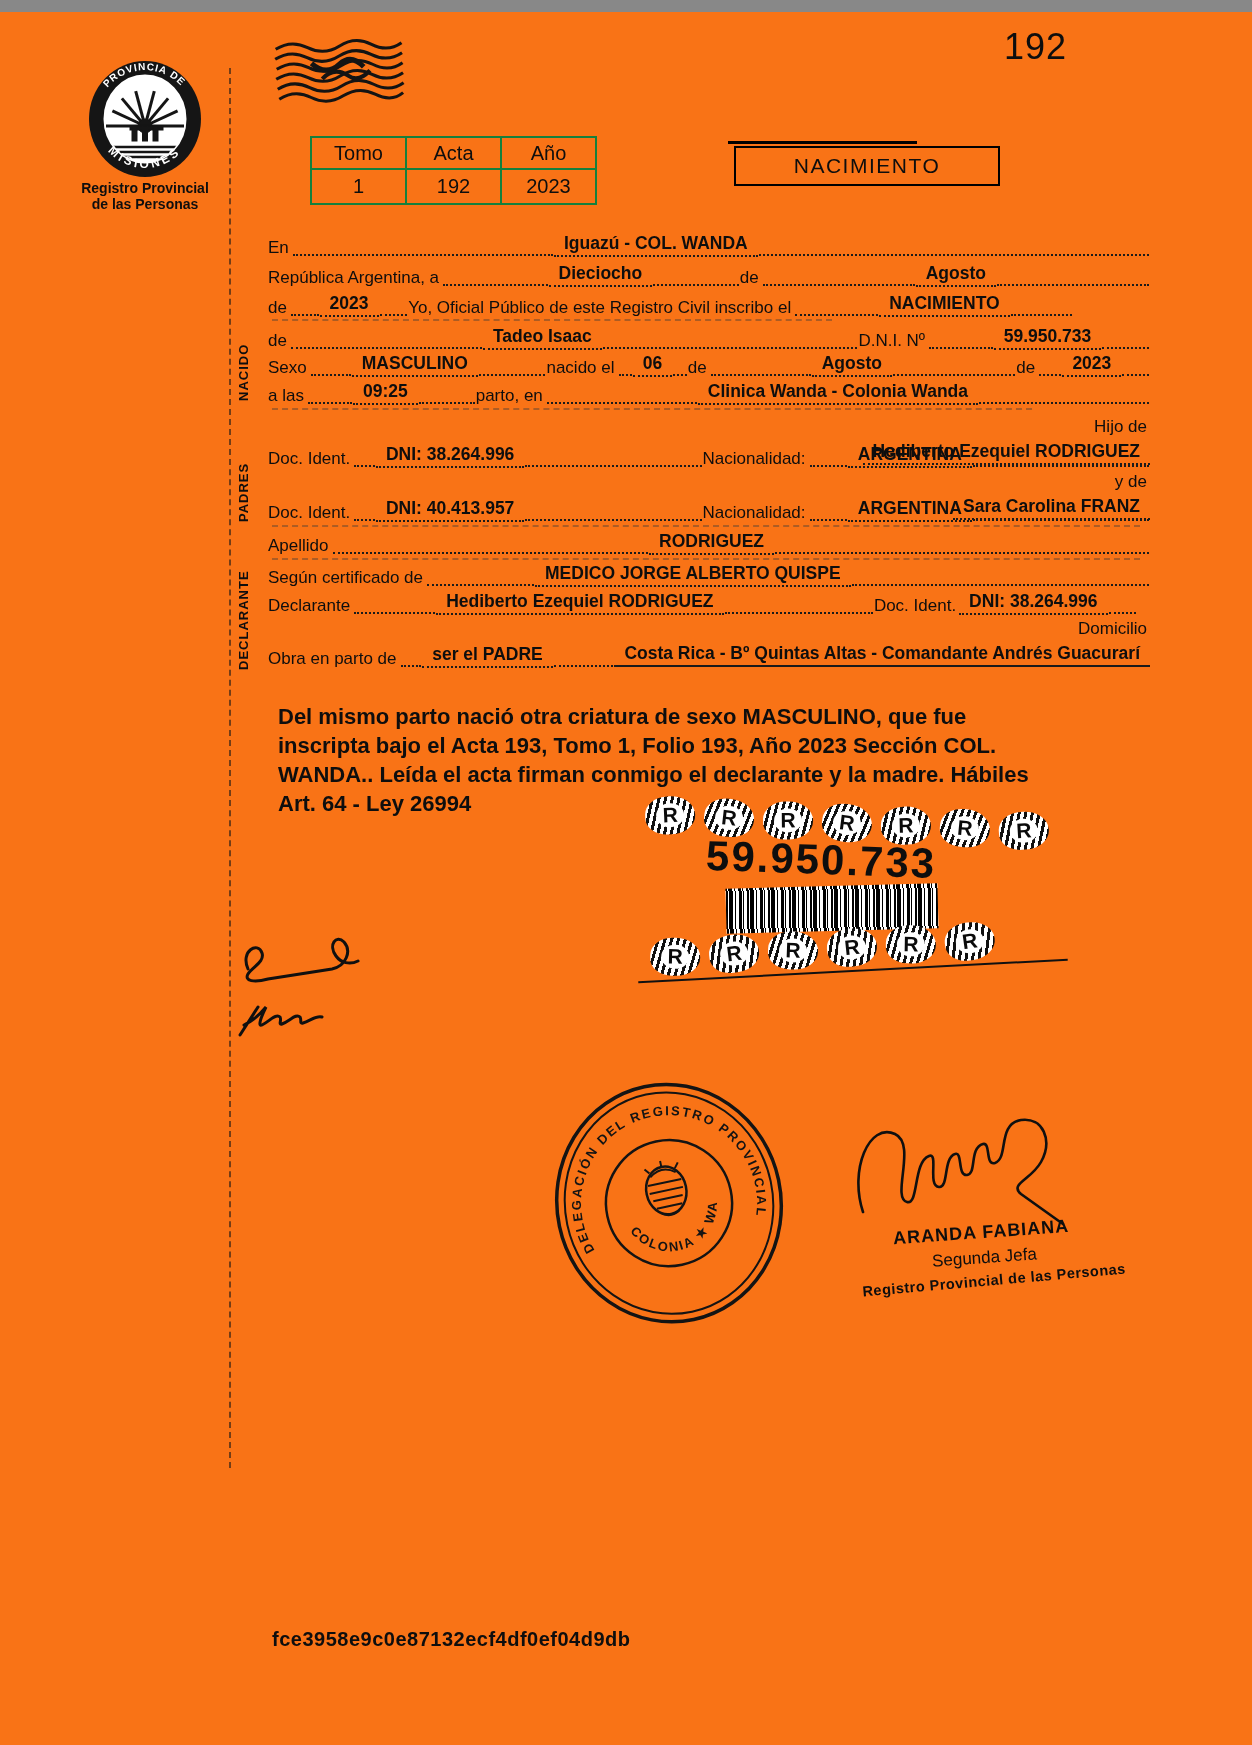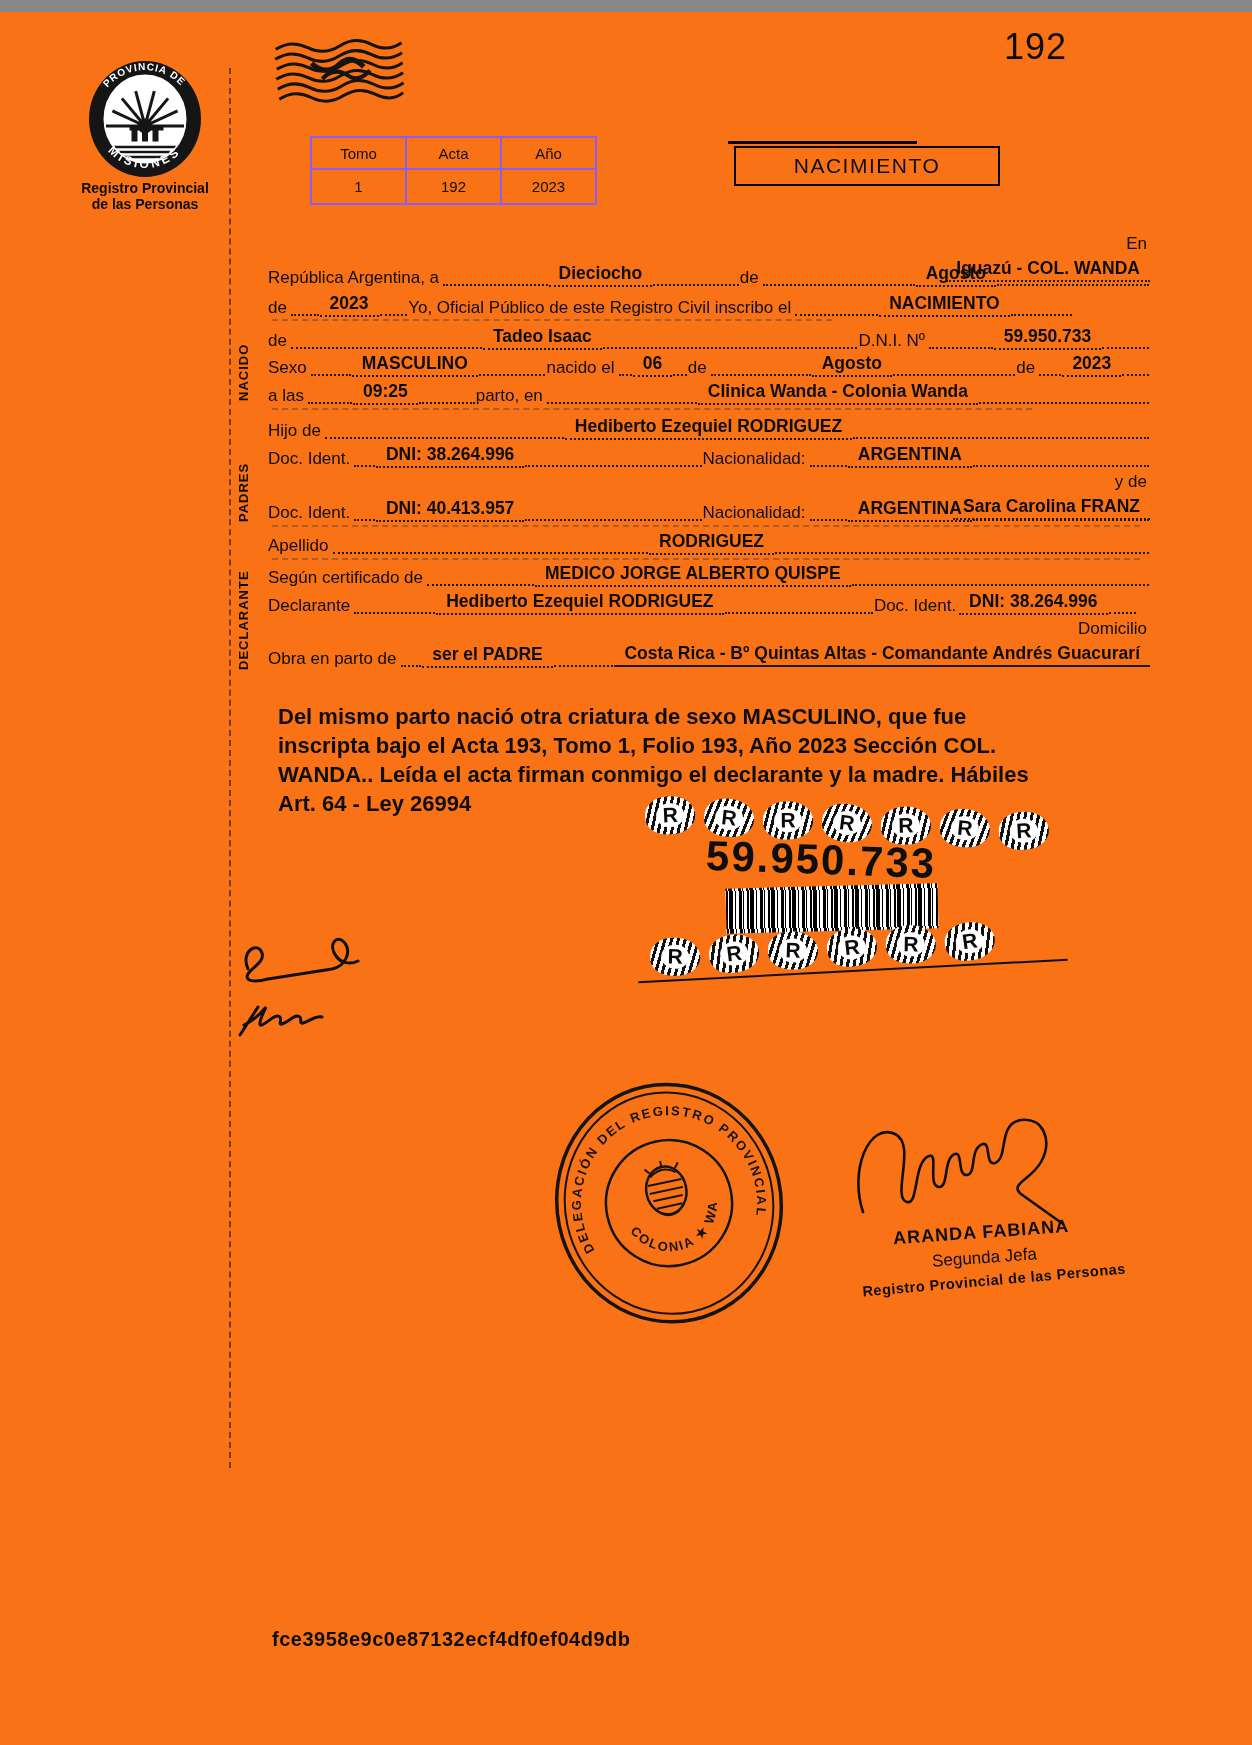--- a/index.html
+++ b/index.html
@@ -11,21 +11,21 @@
   .pagenum{left:1004px;top:14px;font-size:36px;letter-spacing:1px;}
   .doc-title{left:478px;top:66px;font-family:"Liberation Mono",monospace;font-weight:bold;
              font-size:25px;letter-spacing:3px;white-space:nowrap;}
   .emblem{left:86px;top:48px;}
   .emblem-caption{left:56px;top:168px;width:178px;text-align:center;font-size:14px;
                   font-weight:600;line-height:1.15;}
   .inkstamp{left:272px;top:22px;transform:rotate(-3deg);}
 
   
   .rtable{left:310px;top:124px;border:2.5px solid #000;border-collapse:collapse;}
-  .rtable td{border:2px solid #8b5cf6;text-align:center;font-size:15px;padding:0;}
+  .rtable td{border:2px solid #15803d;text-align:center;font-size:20px;padding:0;}
   .rtable tr:nth-child(1) td{height:30px;width:93px;}
   .rtable tr:nth-child(2) td{height:33px;}
 
   .typebox{left:734px;top:134px;width:262px;height:36px;border:2.5px solid #000;
            display:flex;align-items:center;justify-content:center;font-size:21px;
            letter-spacing:1.5px;font-weight:500;}
   .typebox::before{content:"";position:absolute;left:-8px;top:-7px;width:72%;height:2.5px;background:#000;}
 
   
   .marginline{left:229px;top:56px;height:1400px;width:0;border-left:2.5px dashed rgba(25,25,25,.6);}
@@ -152,21 +152,21 @@
 
   <div class="abs typebox">NACIMIENTO</div>
 
   <div class="abs marginline"></div>
   <div class="abs vlabel" style="left:236px;top:322px;height:76px;">NACIDO</div>
   <div class="abs vlabel" style="left:236px;top:442px;height:76px;">PADRES</div>
   <div class="abs vlabel" style="left:236px;top:552px;height:112px;">DECLARANTE</div>
 
   <div class="abs form">
 
-    <div class="fl" style="top:222px;flex-direction:column;">
+    <div class="fl" style="top:222px;">
       <span class="lb">En</span>
       <span class="dt" style="flex-grow:1.2"></span>
       <span class="vl">Iguazú - COL. WANDA</span>
       <span class="dt" style="flex-grow:1.8"></span>
     </div>
 
     <div class="fl" style="top:252px;">
       <span class="lb">República Argentina, a</span>
       <span class="dt" style="flex-grow:.55"></span>
       <span class="vl">Dieciocho</span>
@@ -222,21 +222,21 @@
       <span class="lb">a las</span>
       <span class="dt" style="flex-grow:.22"></span>
       <span class="vl">09:25</span>
       <span class="dt" style="flex-grow:.28"></span>
       <span class="lb">parto, en</span>
       <span class="dt" style="flex-grow:.75"></span>
       <span class="vl">Clinica Wanda - Colonia Wanda</span>
       <span class="dt" style="flex-grow:.85"></span>
     </div>
 
-    <div class="fl" style="top:405px;">
+    <div class="fl" style="top:405px;flex-direction:column;">
       <span class="lb">Hijo de</span>
       <span class="dt" style="flex-grow:1.05"></span>
       <span class="vl">Hediberto Ezequiel RODRIGUEZ</span>
       <span class="dt" style="flex-grow:1.3"></span>
     </div>
 
     <div class="fl" style="top:433px;">
       <span class="lb">Doc. Ident.</span>
       <span class="dt" style="flex-grow:.10"></span>
       <span class="vl">DNI: 38.264.996</span>

